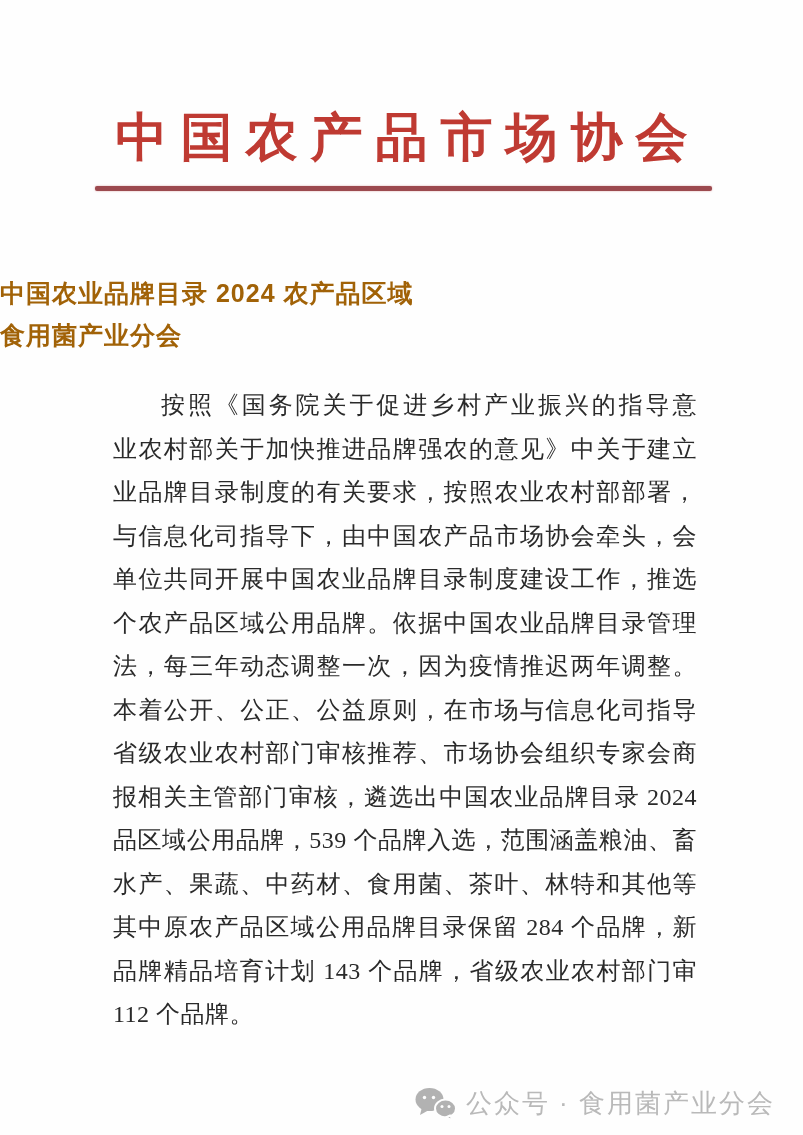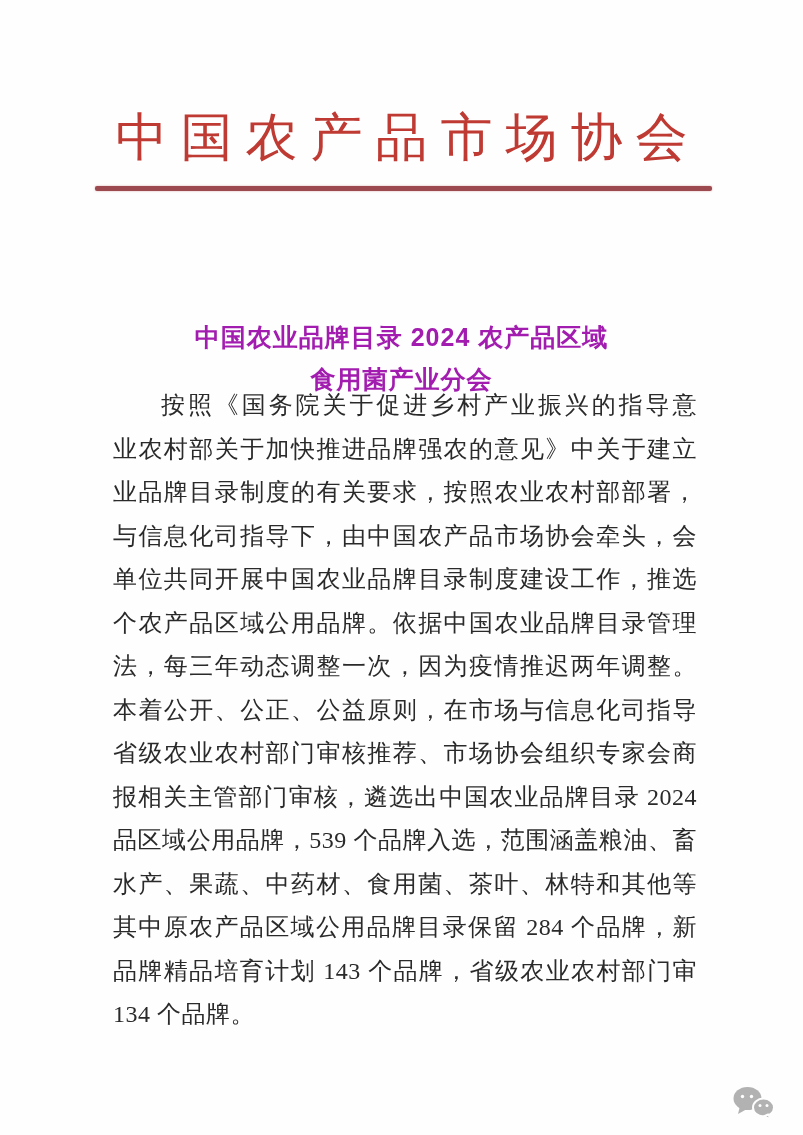--- a/index.html
+++ b/index.html
@@ -14,49 +14,47 @@
     font-family: "Liberation Serif", "DejaVu Serif", serif;
   }
   .letterhead {
     position: absolute;
     top: 103px;
     left: 0;
     right: 0;
     text-align: center;
     color: #bf3a32;
     font-size: 52px;
-    font-weight: normal;
+    font-weight: bold;
     letter-spacing: 13px;
     text-indent: 13px;
     font-family: "Liberation Serif", "DejaVu Serif", serif;
     white-space: nowrap;
   }
   .rule {
     position: absolute;
     top: 186px;
     left: 95px;
     width: 617px;
     height: 5px;
     background: #9c4a4f;
     border-radius: 2px;
     box-shadow: 0 0 2px rgba(190,90,95,0.55);
   }
   .title-block {
     position: absolute;
     top: 272px;
     left: 0;
     right: 0;
-    text-align: center;
-    color: #a21caf;
+    color: #a16207;
     font-weight: bold;
     font-size: 25px;
     line-height: 42px;
     letter-spacing: 1px;
     font-family: "Liberation Sans", "DejaVu Sans", sans-serif;
-    margin-top: 44px;
   }
   .body-block {
     position: absolute;
     top: 384px;
     left: 113px;
     width: 584px;
     color: #2a2a2a;
     font-size: 24px;
     font-family: "Liberation Serif", "DejaVu Serif", serif;
   }
@@ -107,35 +105,36 @@
       <div class="body-line">单位共同开展中国农业品牌目录制度建设工作，推选出 300</div>
       <div class="body-line">个农产品区域公用品牌。依据中国农业品牌目录管理实施办</div>
       <div class="body-line">法，每三年动态调整一次，因为疫情推迟两年调整。2024 年</div>
       <div class="body-line">本着公开、公正、公益原则，在市场与信息化司指导下，经</div>
       <div class="body-line">省级农业农村部门审核推荐、市场协会组织专家会商复核、</div>
       <div class="body-line">报相关主管部门审核，遴选出中国农业品牌目录 2024 农产</div>
       <div class="body-line">品区域公用品牌，539 个品牌入选，范围涵盖粮油、畜禽、</div>
       <div class="body-line">水产、果蔬、中药材、食用菌、茶叶、林特和其他等类别。</div>
       <div class="body-line">其中原农产品区域公用品牌目录保留 284 个品牌，新增农业</div>
       <div class="body-line">品牌精品培育计划 143 个品牌，省级农业农村部门审核推荐</div>
-      <div class="body-line last">134 个品牌。</div>
+      <div class="body-line last">112 个品牌。</div>
     </div>
 
   <div class="watermark">
     <span class="wechat-icon">
       <svg viewBox="0 0 42 34" width="42" height="34" aria-hidden="true">
         <g fill="#b2b2b2">
           <ellipse cx="14.5" cy="12.5" rx="14" ry="11.5"></ellipse>
           <polygon points="7,20 5,28 14,23"></polygon>
         </g>
         <circle cx="9.5" cy="10.5" r="1.7" fill="#fefefe"></circle>
         <circle cx="18.5" cy="10.5" r="1.7" fill="#fefefe"></circle>
         <g fill="#b2b2b2" stroke="#fefefe" stroke-width="2">
           <ellipse cx="30.5" cy="21.5" rx="10.5" ry="9"></ellipse>
           <polygon points="35,28.5 38.5,33.5 30.5,30.5"></polygon>
         </g>
         <circle cx="27" cy="19.5" r="1.5" fill="#fefefe"></circle>
         <circle cx="34" cy="19.5" r="1.5" fill="#fefefe"></circle>
       </svg>
     </span>
+    <span>公众号 · 食用菌产业分会</span>
   </div>
 
 </div>
 
 </body></html>

